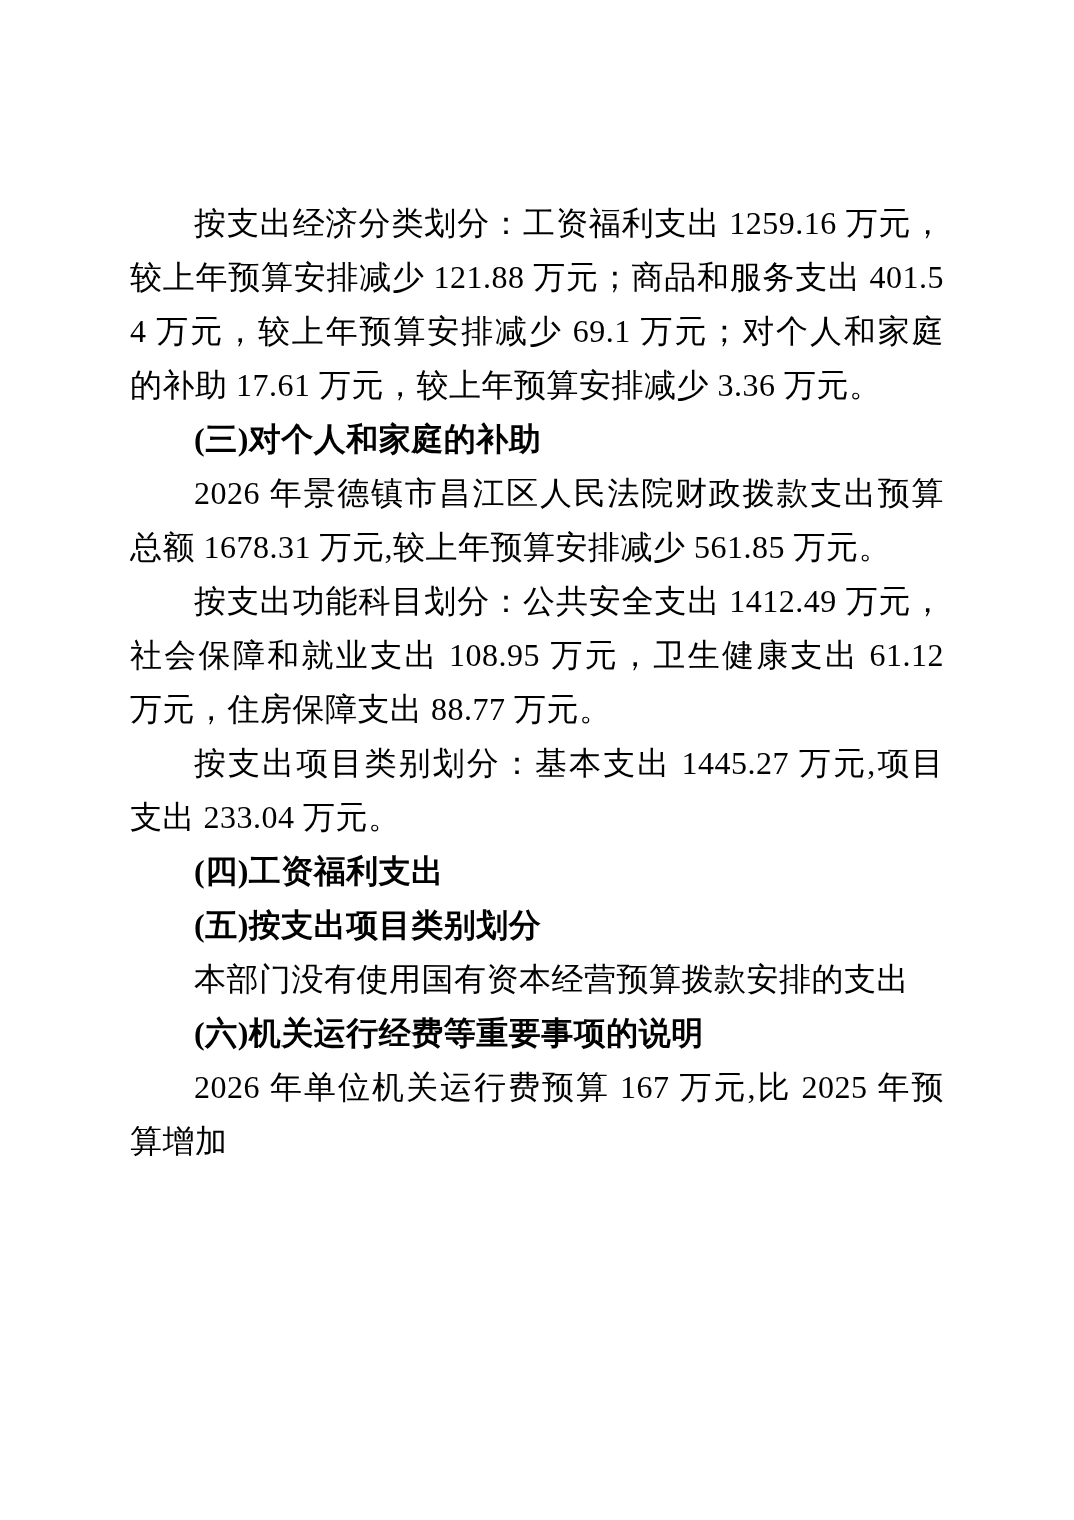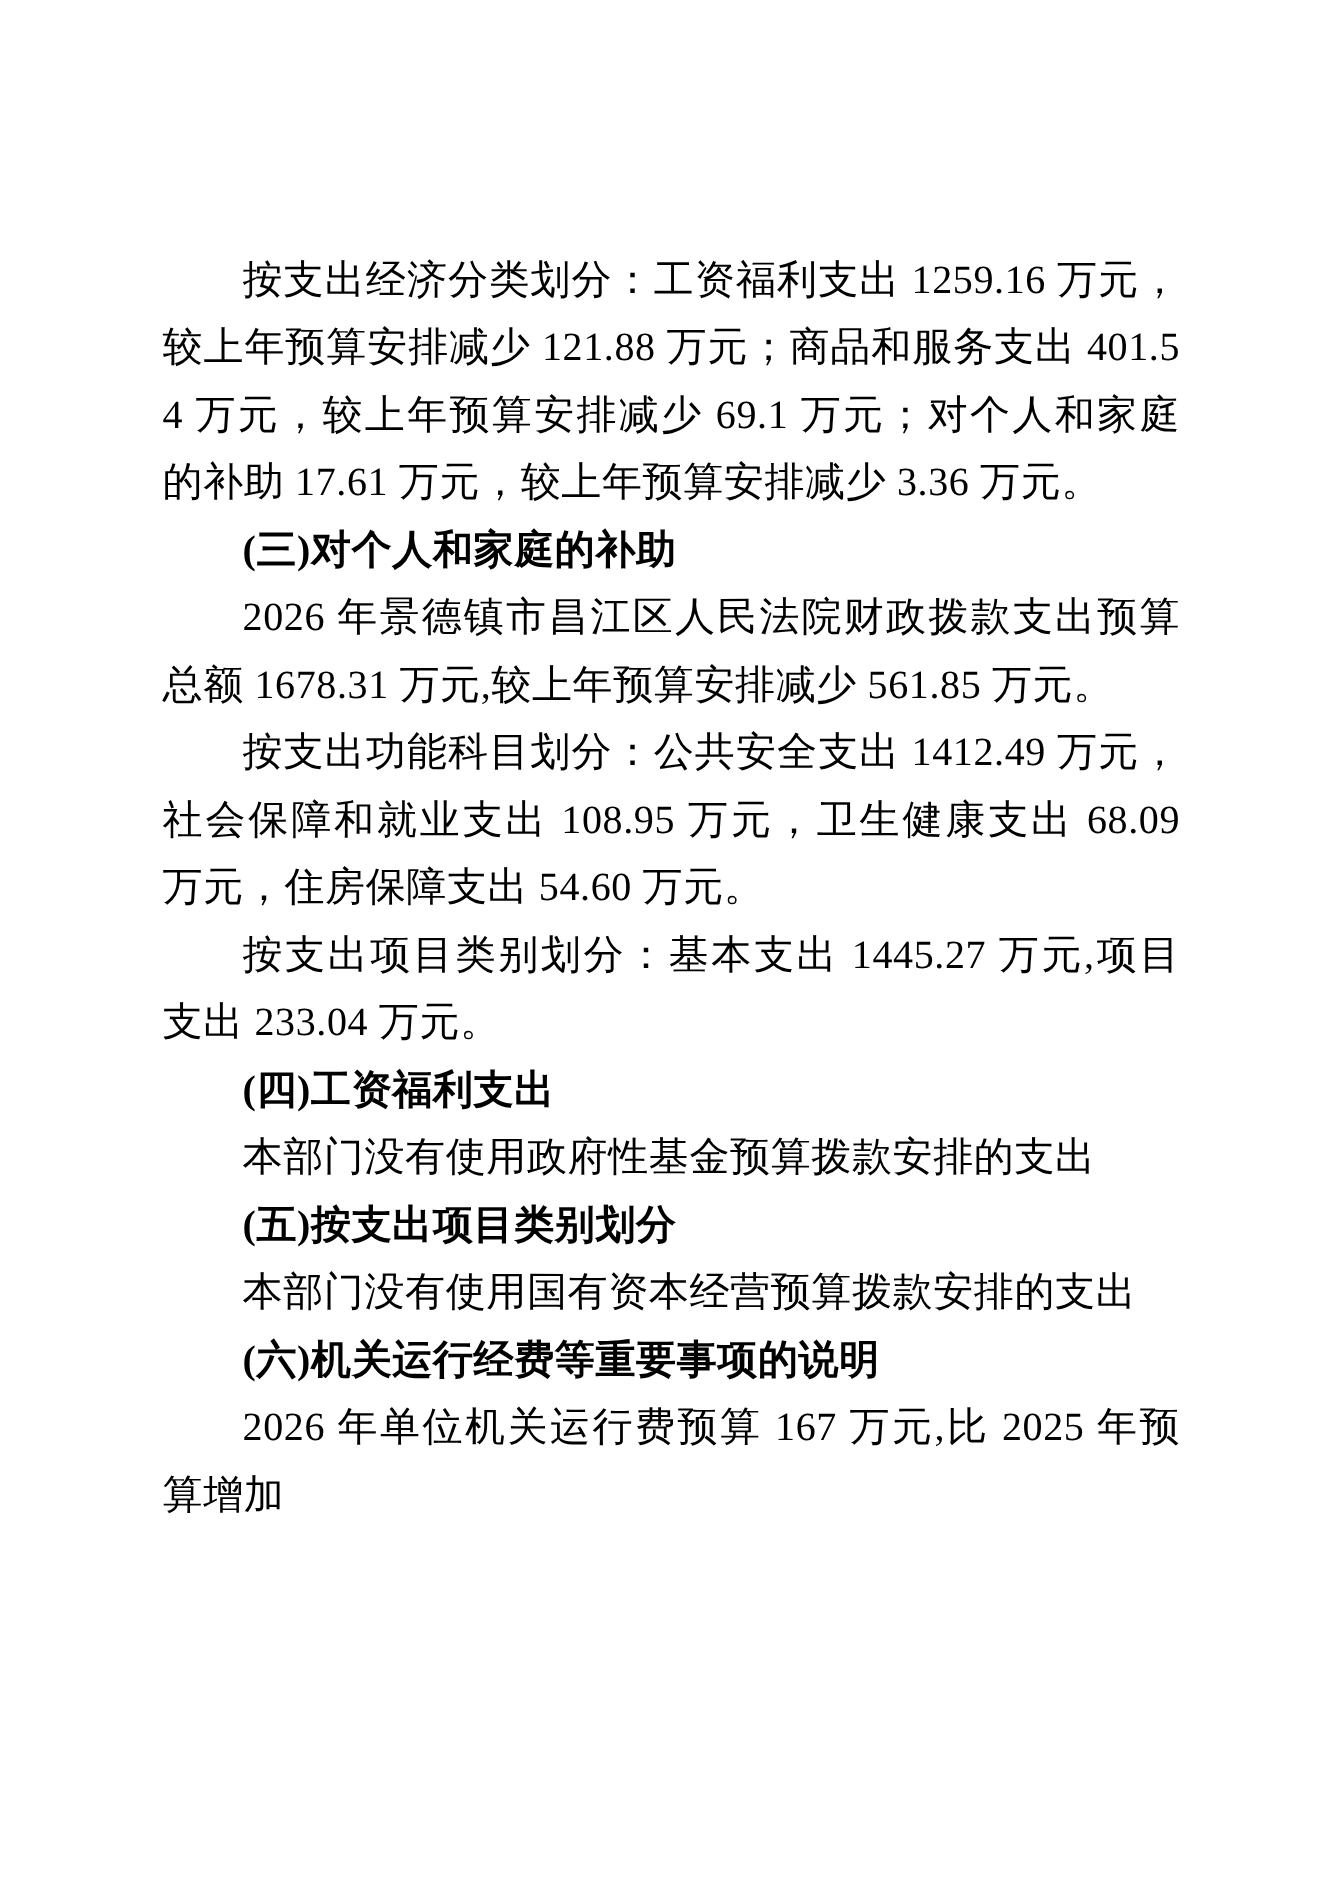--- a/index.html
+++ b/index.html
@@ -45,22 +45,21 @@
   }
 </style>
 </head>
 <body>
 
 <div class="page">
   <div class="doc-body">
     <p class="para">按支出经济分类划分：工资福利支出 1259.16 万元，较上年预算安排减少 121.88 万元；商品和服务支出 401.54 万元，较上年预算安排减少 69.1 万元；对个人和家庭的补助 17.61 万元，较上年预算安排减少 3.36 万元。</p>
     <p class="heading">(三)对个人和家庭的补助</p>
     <p class="para">2026 年景德镇市昌江区人民法院财政拨款支出预算总额 1678.31 万元,较上年预算安排减少 561.85 万元。</p>
-    <p class="para">按支出功能科目划分：公共安全支出 1412.49 万元，社会保障和就业支出 108.95 万元，卫生健康支出 68.09 万元，住房保障支出 54.60 万元。</p>
+    <p class="para">按支出功能科目划分：公共安全支出 1412.49 万元，社会保障和就业支出 108.95 万元，卫生健康支出 61.12 万元，住房保障支出 88.77 万元。</p>
     <p class="para">按支出项目类别划分：基本支出 1445.27 万元,项目支出 233.04 万元。</p>
     <p class="heading">(四)工资福利支出</p>
-    <p class="para">本部门没有使用政府性基金预算拨款安排的支出</p>
     <p class="heading">(五)按支出项目类别划分</p>
     <p class="para">本部门没有使用国有资本经营预算拨款安排的支出</p>
     <p class="heading">(六)机关运行经费等重要事项的说明</p>
     <p class="para">2026 年单位机关运行费预算 167 万元,比 2025 年预算增加</p>
   </div>
 </div>
 
 </body></html>

